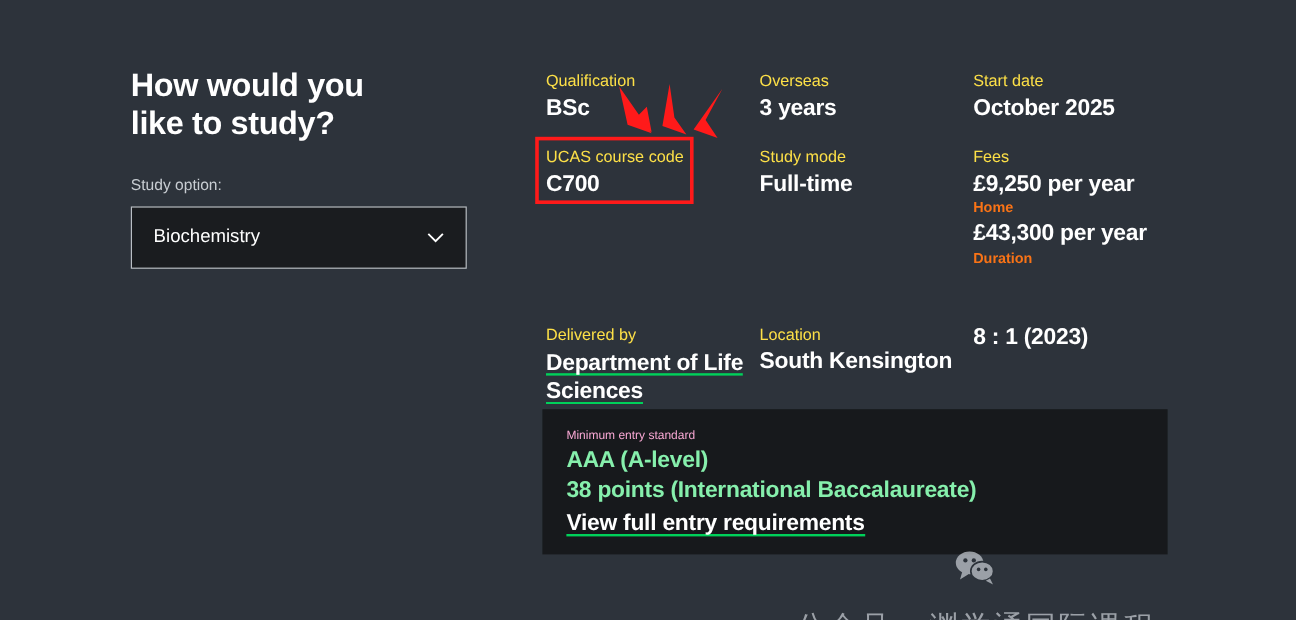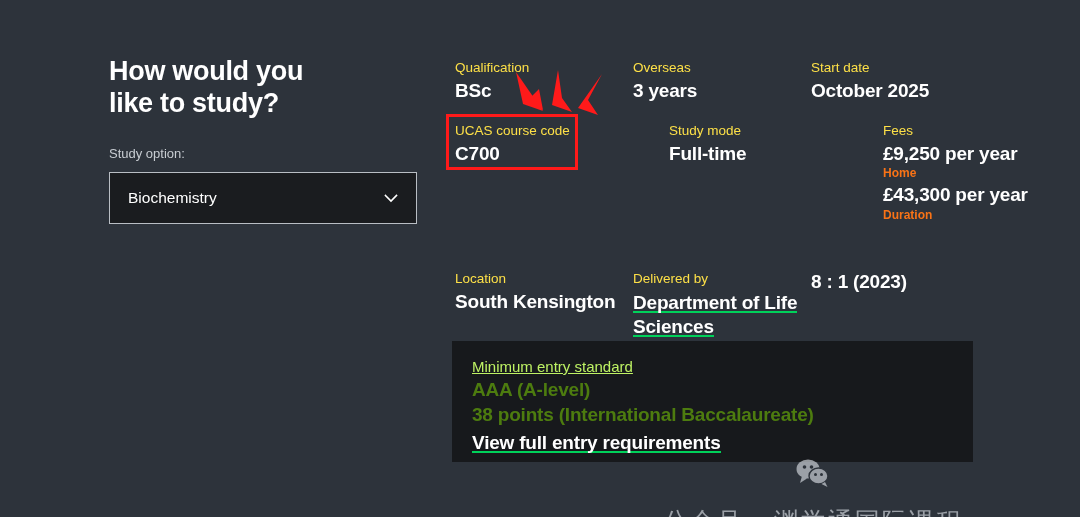--- a/index.html
+++ b/index.html
@@ -16,21 +16,21 @@
   
   .left-panel { position:absolute; left:109px; top:56px; width:300px; }
   .page-title {
     font-size:27px; font-weight:bold; line-height:1.18;
     letter-spacing:-0.3px; color:#ffffff; white-space:pre-line;
   }
   .study-option-label {
     margin-top:26px; font-size:13px; color:#c8cdd2; font-weight:normal;
   }
   .select-wrap {
-    margin-top:11px; width:308px; height:52px;
+    margin-top:11px; width:280px; height:52px;
     background:#1a1c1f; border:1px solid #b9bec4;
     display:flex; align-items:center; justify-content:space-between;
     padding:0 16px 0 18px; cursor:pointer;
   }
   .select-value { font-size:15.5px; color:#ffffff; }
   .chevron { width:18px; height:18px; display:block; }
 
   
   .details { position:absolute; left:455px; top:60px; width:560px; }
   .row { display:flex; }
@@ -41,21 +41,21 @@
     line-height:1.25; margin-bottom:3px; white-space:nowrap;
   }
   .field-value {
     font-size:19px; font-weight:bold; color:#ffffff;
     letter-spacing:-0.2px; line-height:1.2; white-space:nowrap;
   }
   .sub-note {
     font-size:12px; font-weight:bold; color:#f97316;
     line-height:1.25; margin-top:1px; margin-bottom:3px;
   }
-  .row-2 { margin-top:20px;gap:36px; }
+  .row-2 { margin-top:20px; }
   .row-3 { margin-top:45px; }
 
   .green-link {
     font-size:19px; font-weight:bold; color:#ffffff;
     line-height:1.28; text-decoration:none;
     background-image:linear-gradient(#00d15a,#00d15a);
     background-repeat:no-repeat;
     background-size:100% 2.5px;
     background-position:0 100%;
     box-decoration-break:clone;
@@ -64,23 +64,23 @@
   }
   .dept-link { display:inline; max-width:150px; }
 
   
   .entry-box {
     position:absolute; left:452px; top:341px;
     width:521px; height:121px;
     background:#17191c;
     padding:17px 0 0 20px;
   }
-  .entry-label { font-size:15px; color:#bef264; margin-bottom:2px;text-decoration:underline; }
+  .entry-label { font-size:10px; color:#f9a8d4; margin-bottom:2px; }
   .entry-line {
-    font-size:19px; font-weight:bold; color:#4d7c0f;
+    font-size:19px; font-weight:bold; color:#86efac;
     line-height:1.32; letter-spacing:-0.2px;
   }
   .entry-link-wrap { margin-top:4px; }
 
   
   .anno-rect {
     position:absolute; left:446px; top:114px;
     width:132px; height:56px;
     border:3px solid #ff1a1a; pointer-events:none;
   }
@@ -145,26 +145,26 @@
       <div class="field-label">Fees</div>
       <div class="field-value">£9,250 per year</div>
       <div class="sub-note">Home</div>
       <div class="field-value">£43,300 per year</div>
       <div class="sub-note">Duration</div>
     </div>
   </div>
 
   <div class="row row-3">
     <div class="col">
+      <div class="field-label">Delivered by</div>
+      <div class="dept-link"><a href="#" class="green-link">Department of Life Sciences</a></div>
+    </div>
+    <div class="col">
       <div class="field-label">Location</div>
       <div class="field-value">South Kensington</div>
-    </div>
-    <div class="col">
-      <div class="field-label">Delivered by</div>
-      <div class="dept-link"><a href="#" class="green-link">Department of Life Sciences</a></div>
     </div>
     <div class="col wide">
       <div class="field-value">8 : 1 (2023)</div>
     </div>
   </div>
 
 </div>
 
 <div class="entry-box">
   <div class="entry-label">Minimum entry standard</div>

